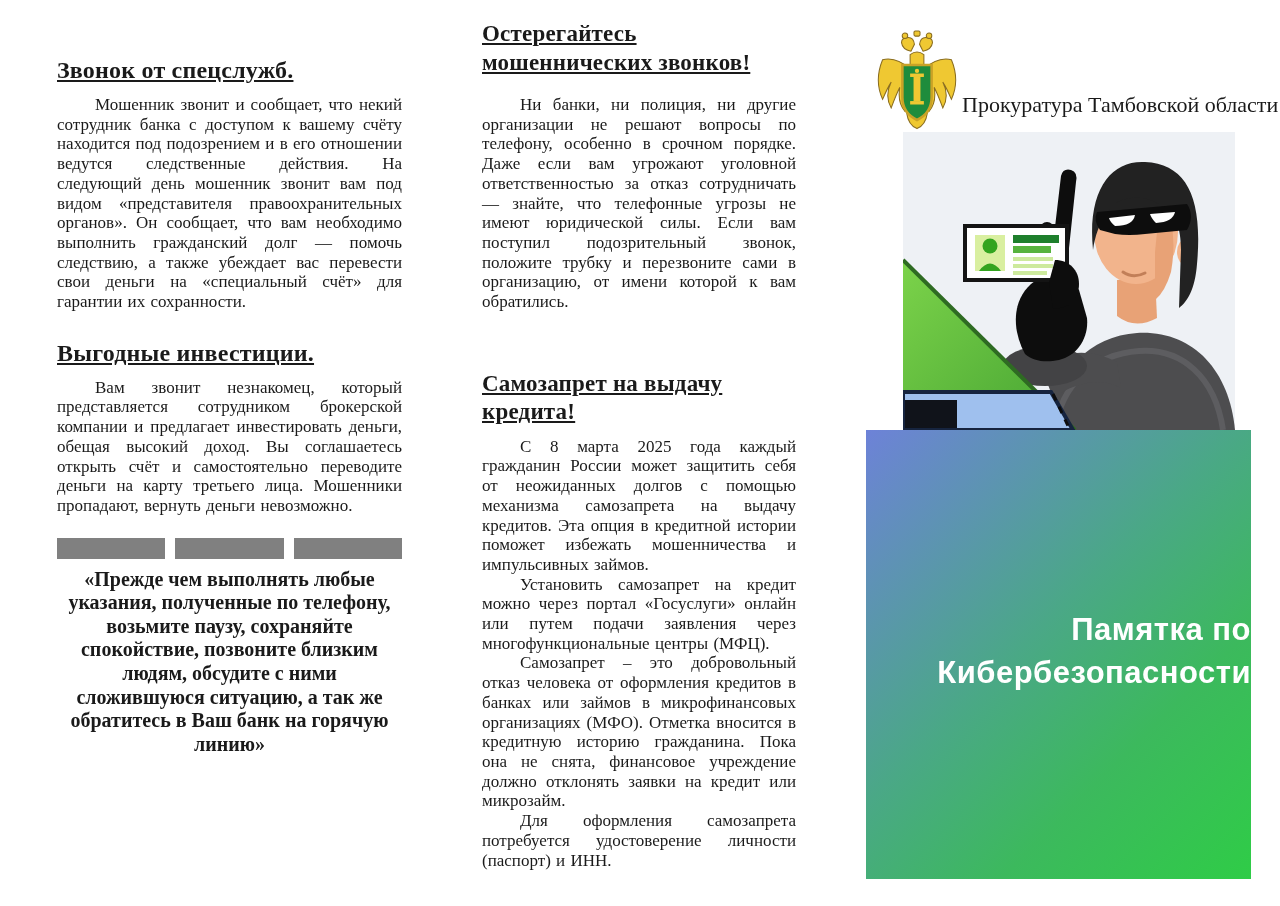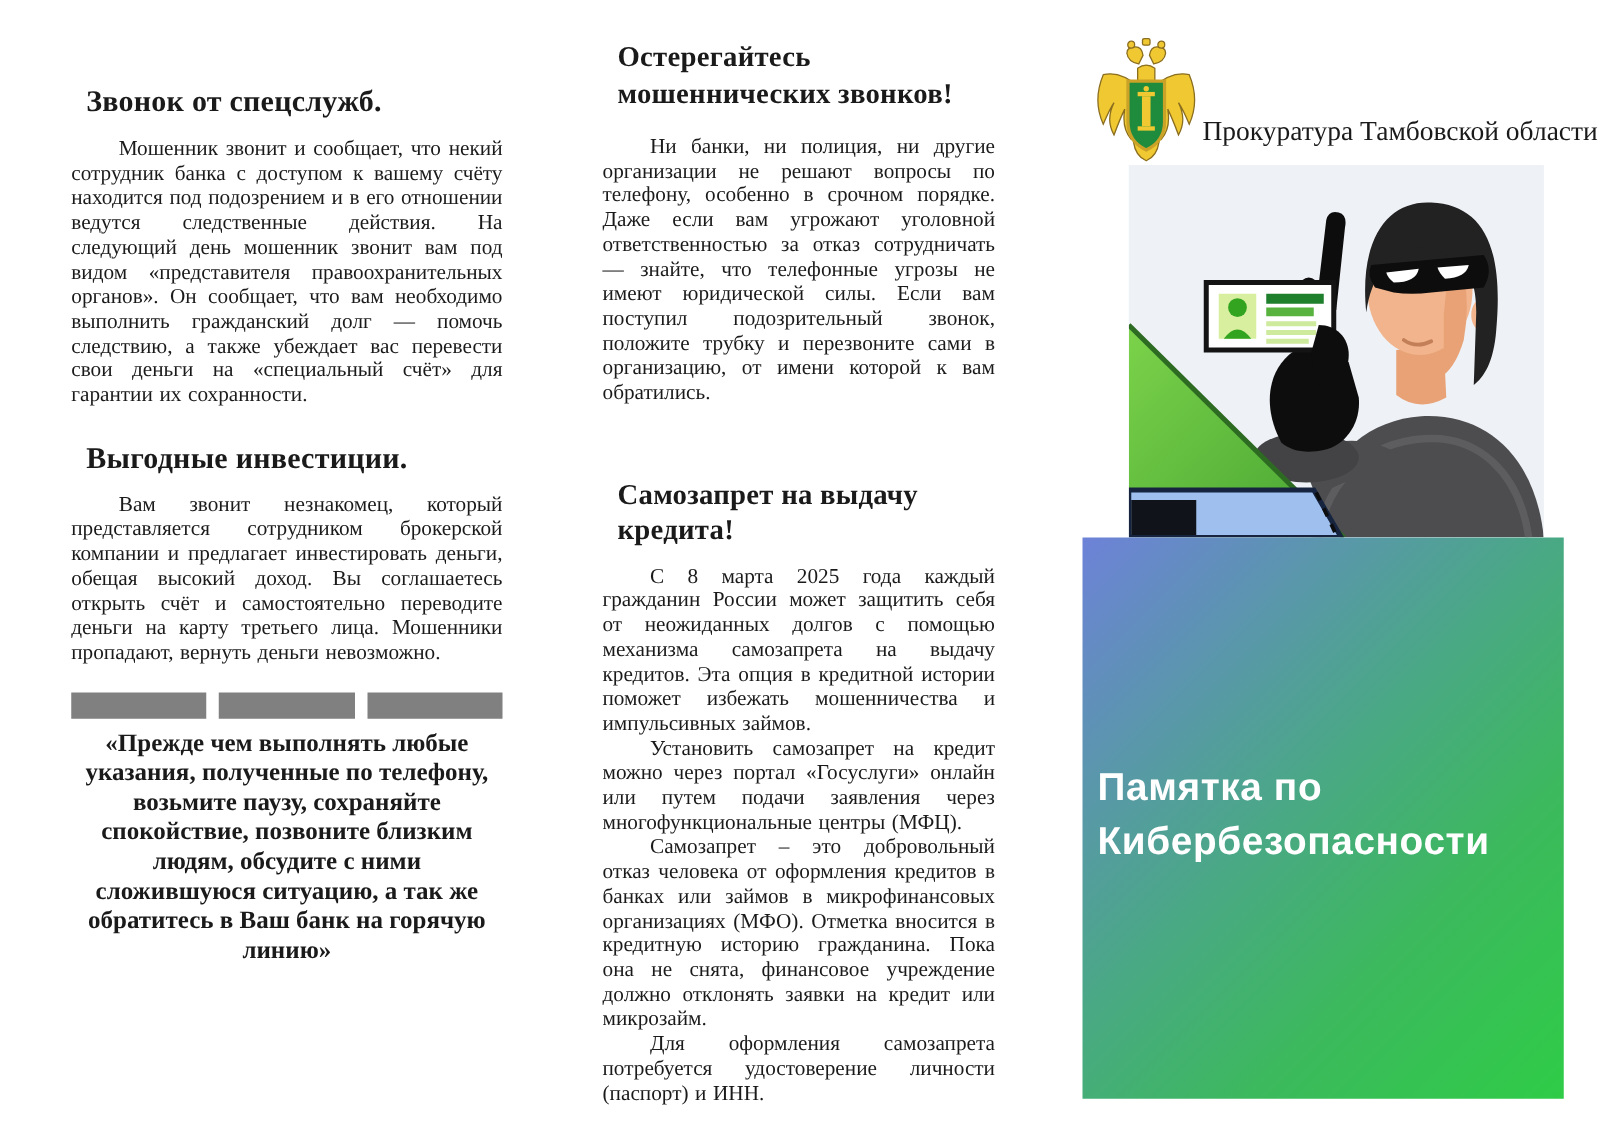--- a/index.html
+++ b/index.html
@@ -6,21 +6,21 @@
   body{
     width:1280px;height:906px;position:relative;background:#ffffff;
     font-family:"Liberation Serif","DejaVu Serif",serif;
     color:#1a1a1a;overflow:hidden;
   }
   .col{position:absolute;}
   .col-left{left:57px;top:55px;width:345px;}
   .col-mid{left:482px;top:20px;width:314px;}
 
   .sec-heading{
-    margin:12px;font-size:24px;line-height:30px;font-weight:bold;letter-spacing:.2px;
+    margin:0;font-size:24px;line-height:30px;font-weight:bold;letter-spacing:.2px;text-decoration:underline;
   }
   .sec-heading.mid{font-size:23px;line-height:28.5px;}
   .body-par{
     margin:10px 0 0 0;font-size:17px;line-height:19.7px;
     text-align:justify;text-indent:38px;word-spacing:1px;
   }
   .body-par.flow{margin:0;}
   .h-gap1{margin-top:26px;}
   .h-gap2{margin-top:58px;}
   .p-gap{margin-top:8px;}
@@ -44,21 +44,21 @@
     background:#eef1f5;overflow:hidden;
   }
   .cyber-card{
     position:absolute;left:866px;top:430px;width:385px;height:449px;
     background:linear-gradient(135deg,#6d82d8 0%,#4aa886 45%,#3cb95d 70%,#2fcc47 100%);
   }
   .cyber-card .card-title{
     position:absolute;top:178px;left:0;width:100%;
     font-family:"Liberation Sans","DejaVu Sans",sans-serif;
     font-weight:bold;font-size:31px;line-height:43px;color:#ffffff;
-    text-align:left;letter-spacing:.5px;padding-left:12px;
+    text-align:right;letter-spacing:.5px;
   }
 </style>
 </head>
 <body>
 
 <section class="col col-left">
   <h2 class="sec-heading">Звонок от спецслужб.</h2>
   <p class="body-par">Мошенник звонит и сообщает, что некий сотрудник банка с доступом к вашему счёту находится под подозрением и в его отношении ведутся следственные действия. На следующий день мошенник звонит вам под видом «представителя правоохранительных органов». Он сообщает, что вам необходимо выполнить гражданский долг — помочь следствию, а также убеждает вас перевести свои деньги на «специальный счёт» для гарантии их сохранности.</p>
   <h2 class="sec-heading h-gap1">Выгодные инвестиции.</h2>
   <p class="body-par">Вам звонит незнакомец, который представляется сотрудником брокерской компании и предлагает инвестировать деньги, обещая высокий доход. Вы соглашаетесь открыть счёт и самостоятельно переводите деньги на карту третьего лица. Мошенники пропадают, вернуть деньги невозможно.</p>

